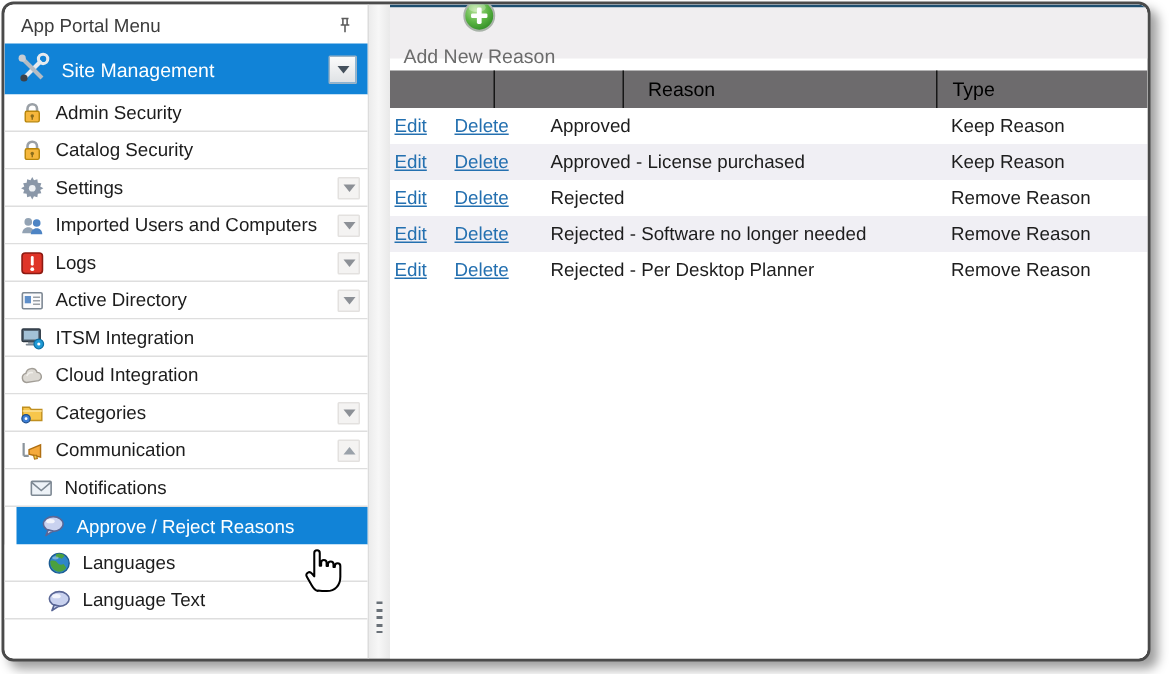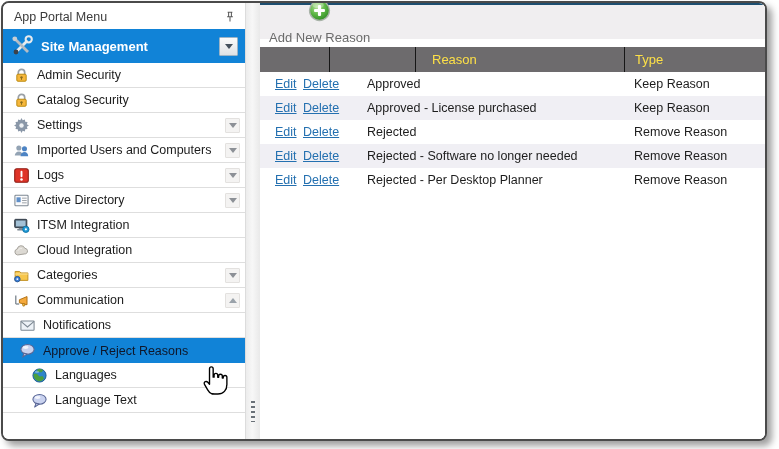--- a/index.html
+++ b/index.html
@@ -7,22 +7,22 @@
   *{box-sizing:border-box;}
   .window{position:absolute;left:1px;top:1px;width:766px;height:440px;background:#fff;
     border:2px solid #4a4a4a;border-radius:8px;overflow:hidden;display:flex;
     box-shadow:5px 5px 7px rgba(0,0,0,.38);}
   
   .sidebar{width:243px;background:#fff;border-right:1px solid #dcdcdc;flex:none;display:flex;flex-direction:column;}
   .sb-header{height:26px;display:flex;align-items:center;padding:2px 8px 0 11px;font-size:12.5px;color:#3c3c3c;}
   .sb-header .title{flex:1;}
   .mi{height:25px;display:flex;align-items:center;gap:7px;padding-left:10px;border-bottom:1px solid #dedede;
     font-size:12.5px;color:#1c1c1c;cursor:default;background:#fff;position:relative;}
-  .mi.parent{height:34px;background:#1183d7;color:#fff;font-size:13px;font-weight:bold;border-bottom:none;padding-left:7px;}
-  .mi.sel{background:#1183d7;color:#0f172a;border-bottom:none;}
+  .mi.parent{height:34px;background:#1183d7;color:#fff;font-size:13px;font-weight:normal;border-bottom:none;padding-left:7px;}
+  .mi.sel{background:#1183d7;color:#ffffff;border-bottom:none;margin-left:8px;}
   .mi.sub1{padding-left:28px;}
   .mi.sub2{padding-left:16px;}
   .ic{width:17px;height:17px;flex:none;}
   .ic.big{width:24px;height:24px;}
   .dd{margin-left:auto;margin-right:5px;width:15px;height:15px;display:flex;align-items:center;justify-content:center;
     background:#f4f3f2;border:1px solid #e3e1df;border-radius:1px;flex:none;}
   .dd.big{width:19px;height:19px;background:linear-gradient(#fbfbfb,#dfe2e5);border:1px solid #9db4c6;margin-right:7px;}
   .tri-down{width:0;height:0;border-left:4px solid transparent;border-right:4px solid transparent;border-top:5px solid #8c9096;}
   .dd.big .tri-down{border-top-color:#44505c;}
   .tri-up{width:0;height:0;border-left:4px solid transparent;border-right:4px solid transparent;border-bottom:5px solid #9aa2aa;}
@@ -31,29 +31,29 @@
   .grip{position:absolute;left:5px;top:398px;width:4px;height:21px;
     background:repeating-linear-gradient(to bottom,#6a7178 0 2px,transparent 2px 5px);}
   
   .main{flex:1;background:#fff;border-top:2px solid #1d4e70;display:flex;flex-direction:column;min-width:0;}
   .toolbar{height:34px;background:#f0eef0;display:flex;align-items:center;padding-left:9px;gap:8px;flex:none;}
   .toolbar .lbl{font-size:13px;color:#6b6b6b;}
   .addbtn{display:flex;align-items:center;gap:8px;cursor:pointer;flex-direction:column;}
   .plus{width:23px;height:23px;}
   .tbl{margin-top:8px;flex:1;display:flex;flex-direction:column;}
   .trow,.thead{display:grid;grid-template-columns:37px 54px 1fr 141px;align-items:center;flex:none;}
-  .thead{height:25px;background:#6d6b6d;color:#fde047;font-size:13px;gap:32px;}
+  .thead{height:25px;background:#6d6b6d;color:#000000;font-size:13px;gap:32px;}
   .thead .hc{height:100%;display:flex;align-items:center;border-left:1px solid #161616;}
   .thead .hc:first-child{border-left:none;}
   .thead .hc.reason{padding-left:16px;}
   .thead .hc.type{padding-left:10px;}
   .trow{height:24px;font-size:12.5px;color:#1d1d1d;background:#fff;}
   .trow.alt{background:#f0eff4;}
   .trow a{color:#2470b0;text-decoration:underline;cursor:pointer;}
-  .c-edit{padding-left:15px;}
+  .c-edit{padding-left:3px;}
   .c-del{padding-left:6px;}
   .c-reason{padding-left:16px;white-space:nowrap;overflow:hidden;}
   .c-type{padding-left:10px;}
   .fill{flex:1;background:#fff;}
   
   .cursor{position:absolute;left:198px;top:361px;width:28px;height:32px;z-index:50;pointer-events:none;}
   .hidden-defs{position:absolute;width:0;height:0;overflow:hidden;}
 </style>
 </head>
 <body>

